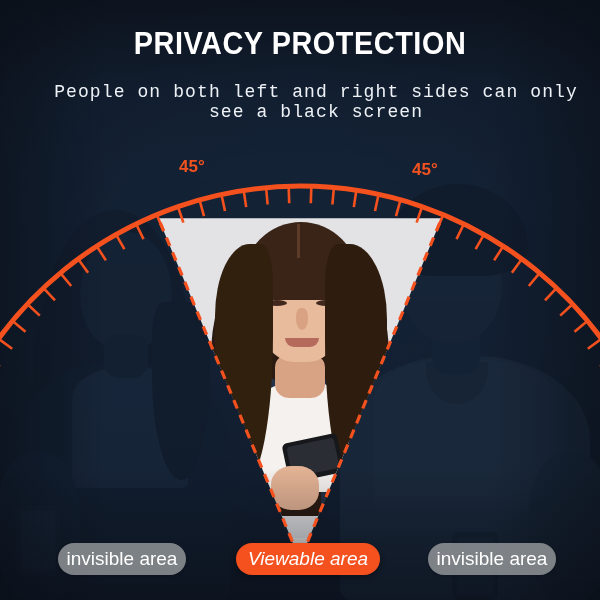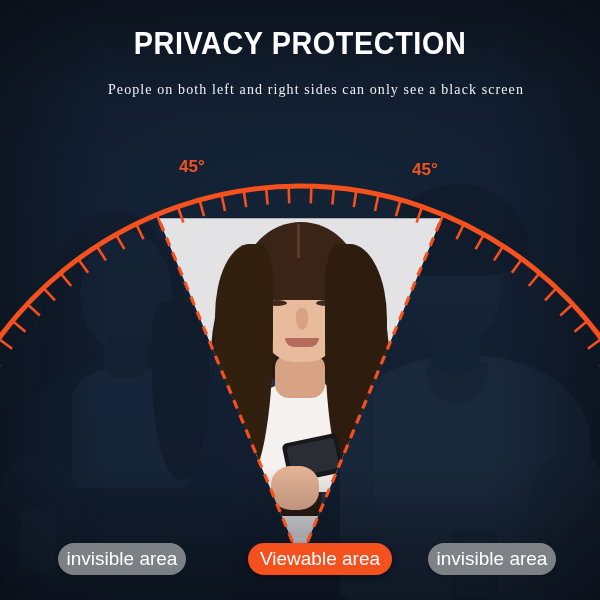--- a/index.html
+++ b/index.html
@@ -115,22 +115,22 @@
 
   
   #title{
     position:absolute;left:0;right:0;top:26px;text-align:center;
     color:#ffffff;font-size:31px;font-weight:bold;letter-spacing:.6px;
     font-family:"Liberation Sans","DejaVu Sans",sans-serif;
     transform:scaleX(.93);
   }
   #subtitle{
     position:absolute;left:0;right:0;top:82px;text-align:center;
-    color:#eef2f6;font-size:14px;letter-spacing:1.1px;font-weight:400;
-    font-family:Liberation Serif, serif;
+    color:#eef2f6;font-size:18px;letter-spacing:1.1px;font-weight:400;
+    font-family:Liberation Mono, monospace;
     padding-left:32px;
   }
   .angle-label{
     position:absolute;color:#f1521f;font-size:17px;font-weight:bold;
     font-family:"Liberation Sans","DejaVu Sans",sans-serif;
   }
   #angle-left{left:179px;top:157px;}
   #angle-right{left:412px;top:160px;}
 
   
@@ -142,21 +142,21 @@
   }
   .pill-muted{
     background:rgba(168,170,172,.72);
     box-shadow:0 1px 3px rgba(0,0,0,.18);
   }
   .pill-accent{
     background:#f4511e;
     box-shadow:0 2px 6px rgba(0,0,0,.30);
   }
   #pill-left{left:58px;width:128px;}
-  #pill-center{left:248px;width:144px;}
+  #pill-center{left:236px;width:144px;font-style:italic;}
   #pill-right{left:428px;width:128px;}
 </style>
 </head>
 <body>
 
 <div id="stage">
 
   <div class="bg-base"></div>
 
   <div class="people">

